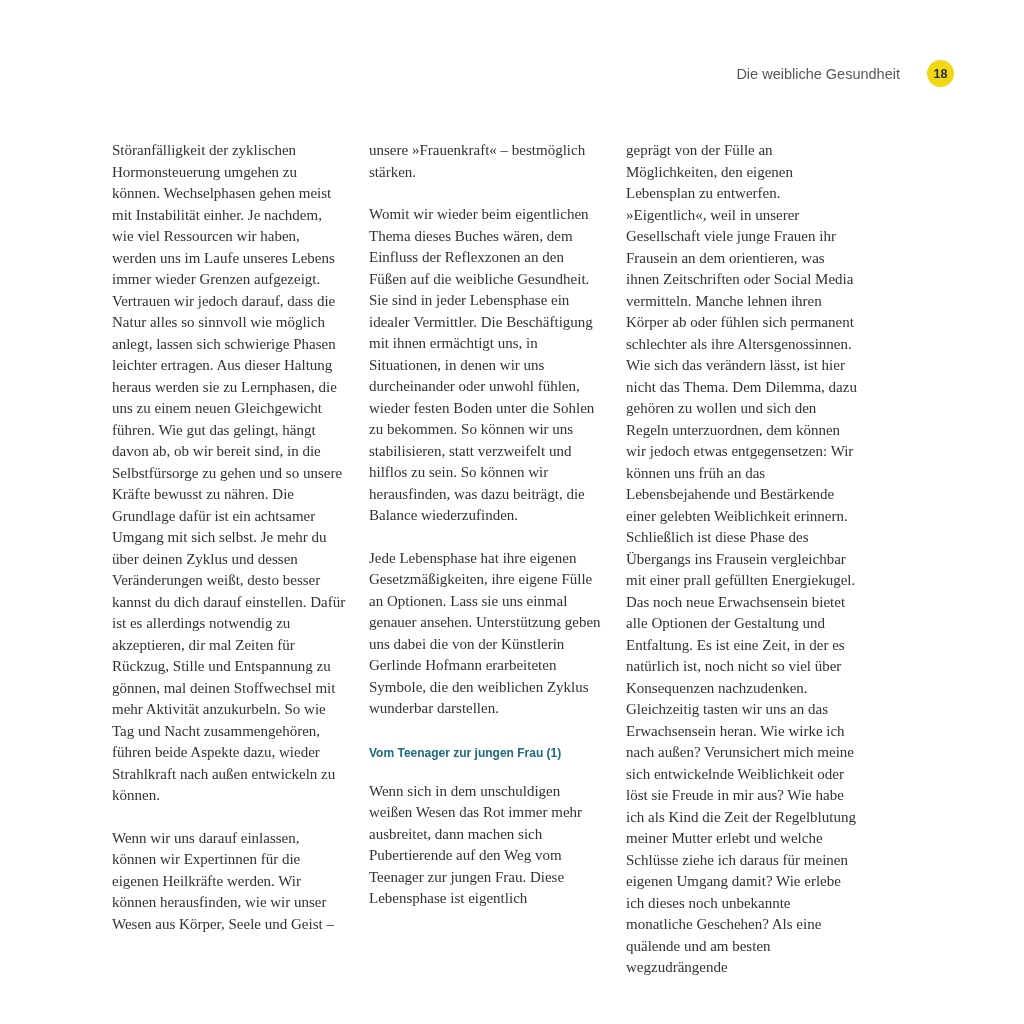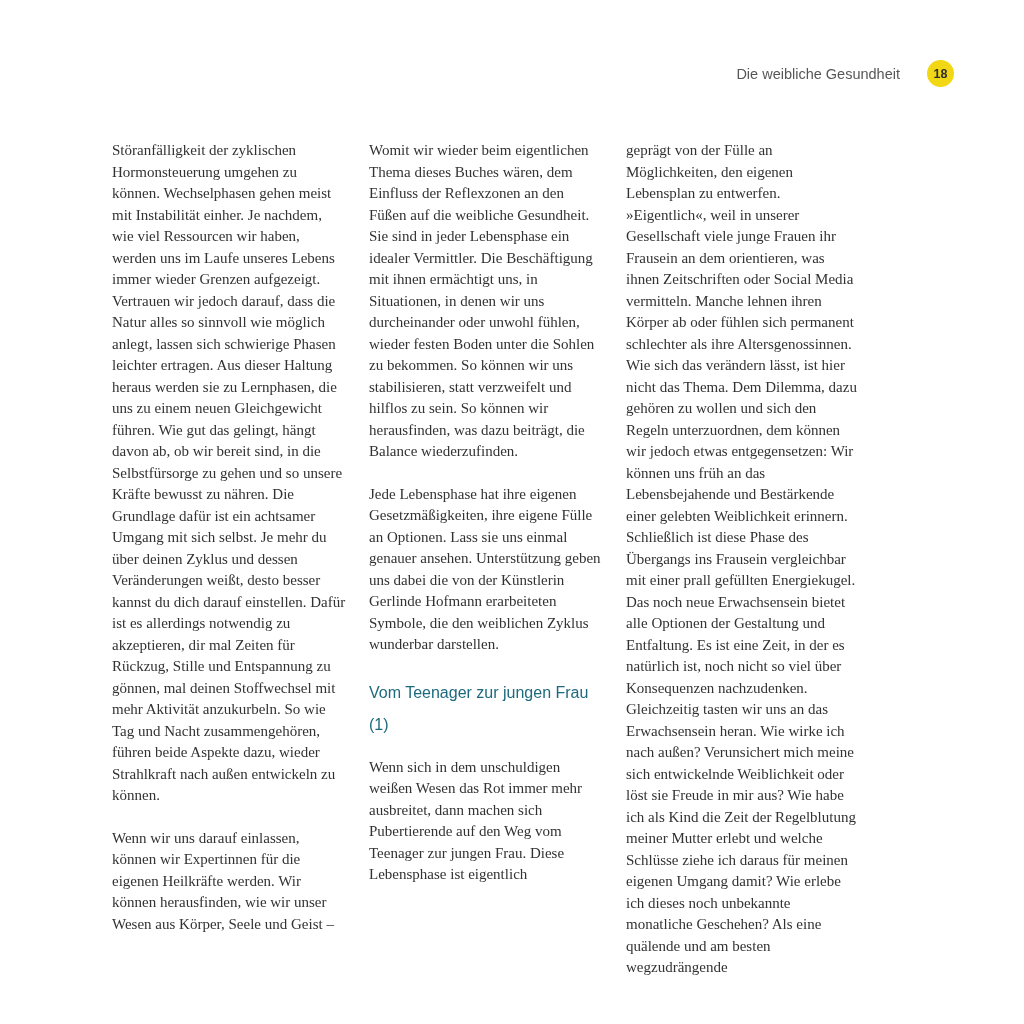--- a/index.html
+++ b/index.html
@@ -50,23 +50,23 @@
   .col {
     flex: 0 0 234px; width: 234px;
     font-size: 15px; line-height: 21.5px;
     text-align: left;
     hyphens: auto; -webkit-hyphens: auto;
     word-break: normal;
   }
   .col p.body-para { margin: 0 0 21px 0; }
   .col h2.col-heading {
     font-family: "Liberation Sans", sans-serif;
-    font-weight: normal;
+    font-weight: bold;
     color: var(--heading-accent, #1d6a7e);
-    font-size: 16px; line-height: 32px;
+    font-size: 12px; line-height: 24px;
     margin: 11px 0 16px 0;
   }
 
   
   .page-footer {
     position: absolute;
     left: 0; right: 0; bottom: 10px;
     text-align: center;
   }
   .source-line {
@@ -84,20 +84,21 @@
     <span class="running-title">Die weibliche Gesundheit</span>
     <span class="page-badge">18</span>
   </header>
 
   <main class="columns">
     <section class="col" lang="de">
         <p class="body-para">Störanfälligkeit der zyklischen Hormonsteuerung umgehen zu können. Wechselphasen gehen meist mit Instabilität einher. Je nachdem, wie viel Ressourcen wir haben, werden uns im Laufe unseres Lebens immer wieder Grenzen aufgezeigt. Vertrauen wir jedoch darauf, dass die Natur alles so sinnvoll wie möglich anlegt, lassen sich schwierige Phasen leichter ertragen. Aus dieser Haltung heraus werden sie zu Lernphasen, die uns zu einem neuen Gleichgewicht führen. Wie gut das gelingt, hängt davon ab, ob wir bereit sind, in die Selbstfürsorge zu gehen und so unsere Kräfte bewusst zu nähren. Die Grundlage dafür ist ein achtsamer Umgang mit sich selbst. Je mehr du über deinen Zyklus und dessen Veränderungen weißt, desto besser kannst du dich darauf einstellen. Dafür ist es allerdings notwendig zu akzeptieren, dir mal Zeiten für Rückzug, Stille und Entspannung zu gönnen, mal deinen Stoffwechsel mit mehr Aktivität anzukurbeln. So wie Tag und Nacht zusammengehören, führen beide Aspekte dazu, wieder Strahlkraft nach außen entwickeln zu können.</p>
         <p class="body-para">Wenn wir uns darauf einlassen, können wir Expertinnen für die eigenen Heilkräfte werden. Wir können herausfinden, wie wir unser Wesen aus Körper, Seele und Geist –</p>
       </section>
     <section class="col" lang="de">
+        <p class="body-para">unsere »Frauenkraft« – bestmöglich stärken.</p>
         <p class="body-para">Womit wir wieder beim eigentlichen Thema dieses Buches wären, dem Einfluss der Reflexzonen an den Füßen auf die weibliche Gesundheit. Sie sind in jeder Lebensphase ein idealer Vermittler. Die Beschäftigung mit ihnen ermächtigt uns, in Situationen, in denen wir uns durcheinander oder unwohl fühlen, wieder festen Boden unter die Sohlen zu bekommen. So können wir uns stabilisieren, statt verzweifelt und hilflos zu sein. So können wir herausfinden, was dazu beiträgt, die Balance wiederzufinden.</p>
         <p class="body-para">Jede Lebensphase hat ihre eigenen Gesetzmäßigkeiten, ihre eigene Fülle an Optionen. Lass sie uns einmal genauer ansehen. Unterstützung geben uns dabei die von der Künstlerin Gerlinde Hofmann erarbeiteten Symbole, die den weiblichen Zyklus wunderbar darstellen.</p>
         <h2 class="col-heading">Vom Teenager zur jungen Frau (1)</h2>
         <p class="body-para">Wenn sich in dem unschuldigen weißen Wesen das Rot immer mehr ausbreitet, dann machen sich Pubertierende auf den Weg vom Teenager zur jungen Frau. Diese Lebensphase ist eigentlich</p>
       </section>
     <section class="col" lang="de">
         <p class="body-para">geprägt von der Fülle an Möglichkeiten, den eigenen Lebensplan zu entwerfen. »Eigentlich«, weil in unserer Gesellschaft viele junge Frauen ihr Frausein an dem orientieren, was ihnen Zeitschriften oder Social Media vermitteln. Manche lehnen ihren Körper ab oder fühlen sich permanent schlechter als ihre Altersgenossinnen. Wie sich das verändern lässt, ist hier nicht das Thema. Dem Dilemma, dazu gehören zu wollen und sich den Regeln unterzuordnen, dem können wir jedoch etwas entgegensetzen: Wir können uns früh an das Lebensbejahende und Bestärkende einer gelebten Weiblichkeit erinnern. Schließlich ist diese Phase des Übergangs ins Frausein vergleichbar mit einer prall gefüllten Energiekugel. Das noch neue Erwachsensein bietet alle Optionen der Gestaltung und Entfaltung. Es ist eine Zeit, in der es natürlich ist, noch nicht so viel über Konsequenzen nachzudenken. Gleichzeitig tasten wir uns an das Erwachsensein heran. Wie wirke ich nach außen? Verunsichert mich meine sich entwickelnde Weiblichkeit oder löst sie Freude in mir aus? Wie habe ich als Kind die Zeit der Regelblutung meiner Mutter erlebt und welche Schlüsse ziehe ich daraus für meinen eigenen Umgang damit? Wie erlebe ich dieses noch unbekannte monatliche Geschehen? Als eine quälende und am besten wegzudrängende</p>
       </section>
   </main>
 

